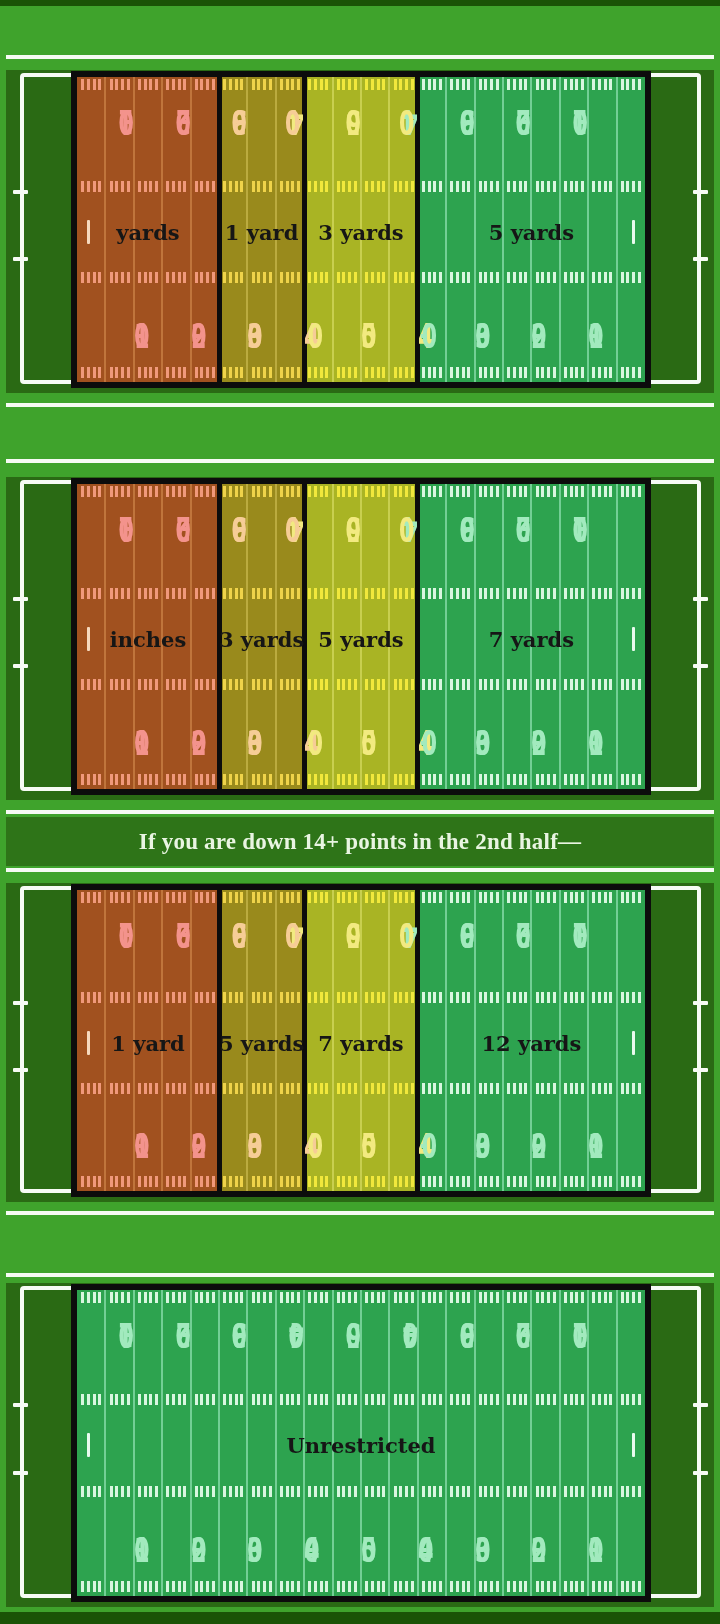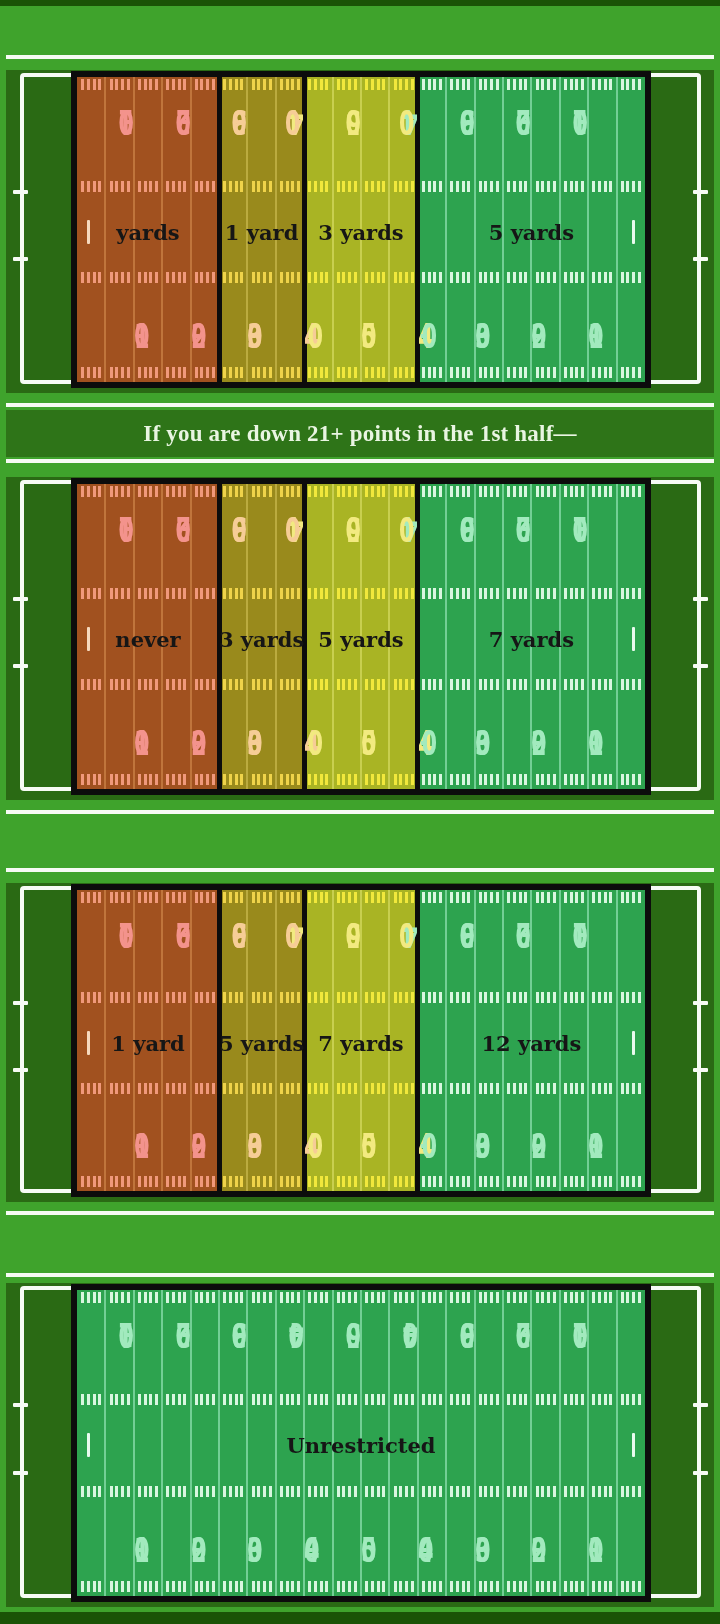--- a/index.html
+++ b/index.html
@@ -474,23 +474,20 @@
         <div class="num-dash" style="background: rgb(162, 234, 190);"></div>
       </div>
       <div class="zone-label" style="left: 71px; top: 155px; color: rgb(22, 22, 22);">yards</div>
       <div class="zone-label" style="left: 184.6px; top: 155px; color: rgb(22, 22, 22);">1 yard</div>
       <div class="zone-label" style="left: 284px; top: 155px; color: rgb(22, 22, 22);">3 yards</div>
       <div class="zone-label" style="left: 454.4px; top: 155px; color: rgb(22, 22, 22);">5 yards</div>
       <div class="goal-tick" style="left: 9.86px; top: 155px; background: rgb(246, 217, 190);"></div>
       <div class="goal-tick" style="left: 555.14px; top: 155px; background: rgb(232, 250, 238);"></div>
     </div>
     <div class="title-line" style="top: 403px; background: rgb(246, 251, 244);"></div>
-    <div class="title-bar" style="top: 410px; height: 47px; background: rgb(46, 116, 24);">
-      <div class="title-text" style="color: rgb(233, 245, 226);">If you are down 21+ points in the 1st half—</div>
-    </div>
     <div class="title-line" style="top: 459px; background: rgb(246, 251, 244);"></div>
     <div class="field-bg" style="top: 477px; height: 323px; background: rgb(42, 106, 20);"></div>
     <div class="boundary" style="top: 480px; height: 311px; border-color: rgb(246, 251, 244);"></div>
     <div class="side-tick" style="left: 13px; top: 597px; background: rgb(246, 251, 244);"></div>
     <div class="side-tick" style="left: 693px; top: 597px; background: rgb(246, 251, 244);"></div>
     <div class="side-tick" style="left: 13px; top: 664px; background: rgb(246, 251, 244);"></div>
     <div class="side-tick" style="left: 693px; top: 664px; background: rgb(246, 251, 244);"></div>
     <div class="zones" style="top: 478px; height: 317px; background: rgb(12, 12, 12);">
       <div class="zone" style="left: 6px; width: 139.5px; height: 305px; background: rgb(161, 81, 31);"></div>
       <div class="zone" style="left: 150.5px; width: 80.2px; height: 305px; background: rgb(153, 138, 28);"></div>
@@ -915,28 +912,31 @@
       <div class="num-group" style="left: 454.4px; top: 259px; transform: translate(-50%, -50%) scaleX(0.68);">
         <span style="color: rgb(162, 234, 190);">2</span>
         <span style="color: rgb(162, 234, 190);">0</span>
         <div class="num-dash" style="background: rgb(162, 234, 190);"></div>
       </div>
       <div class="num-group" style="left: 511.2px; top: 259px; transform: translate(-50%, -50%) scaleX(0.68);">
         <span style="color: rgb(162, 234, 190);">1</span>
         <span style="color: rgb(162, 234, 190);">0</span>
         <div class="num-dash" style="background: rgb(162, 234, 190);"></div>
       </div>
-      <div class="zone-label" style="left: 71px; top: 155px; color: rgb(22, 22, 22);">never</div>
+      <div class="zone-label" style="left: 71px; top: 155px; color: rgb(22, 22, 22);">inches</div>
       <div class="zone-label" style="left: 184.6px; top: 155px; color: rgb(22, 22, 22);">3 yards</div>
       <div class="zone-label" style="left: 284px; top: 155px; color: rgb(22, 22, 22);">5 yards</div>
       <div class="zone-label" style="left: 454.4px; top: 155px; color: rgb(22, 22, 22);">7 yards</div>
       <div class="goal-tick" style="left: 9.86px; top: 155px; background: rgb(246, 217, 190);"></div>
       <div class="goal-tick" style="left: 555.14px; top: 155px; background: rgb(232, 250, 238);"></div>
     </div>
     <div class="title-line" style="top: 810px; background: rgb(246, 251, 244);"></div>
+    <div class="title-bar" style="top: 817px; height: 49px; background: rgb(46, 116, 24);">
+      <div class="title-text" style="color: rgb(233, 245, 226);">If you are down 14+ points in the 2nd half—</div>
+    </div>
     <div class="title-line" style="top: 868px; background: rgb(246, 251, 244);"></div>
     <div class="field-bg" style="top: 883px; height: 319px; background: rgb(42, 106, 20);"></div>
     <div class="boundary" style="top: 886px; height: 307px; border-color: rgb(246, 251, 244);"></div>
     <div class="side-tick" style="left: 13px; top: 1001px; background: rgb(246, 251, 244);"></div>
     <div class="side-tick" style="left: 693px; top: 1001px; background: rgb(246, 251, 244);"></div>
     <div class="side-tick" style="left: 13px; top: 1068px; background: rgb(246, 251, 244);"></div>
     <div class="side-tick" style="left: 693px; top: 1068px; background: rgb(246, 251, 244);"></div>
     <div class="zones" style="top: 884px; height: 313px; background: rgb(12, 12, 12);">
       <div class="zone" style="left: 6px; width: 139.5px; height: 301px; background: rgb(161, 81, 31);"></div>
       <div class="zone" style="left: 150.5px; width: 80.2px; height: 301px; background: rgb(153, 138, 28);"></div>

